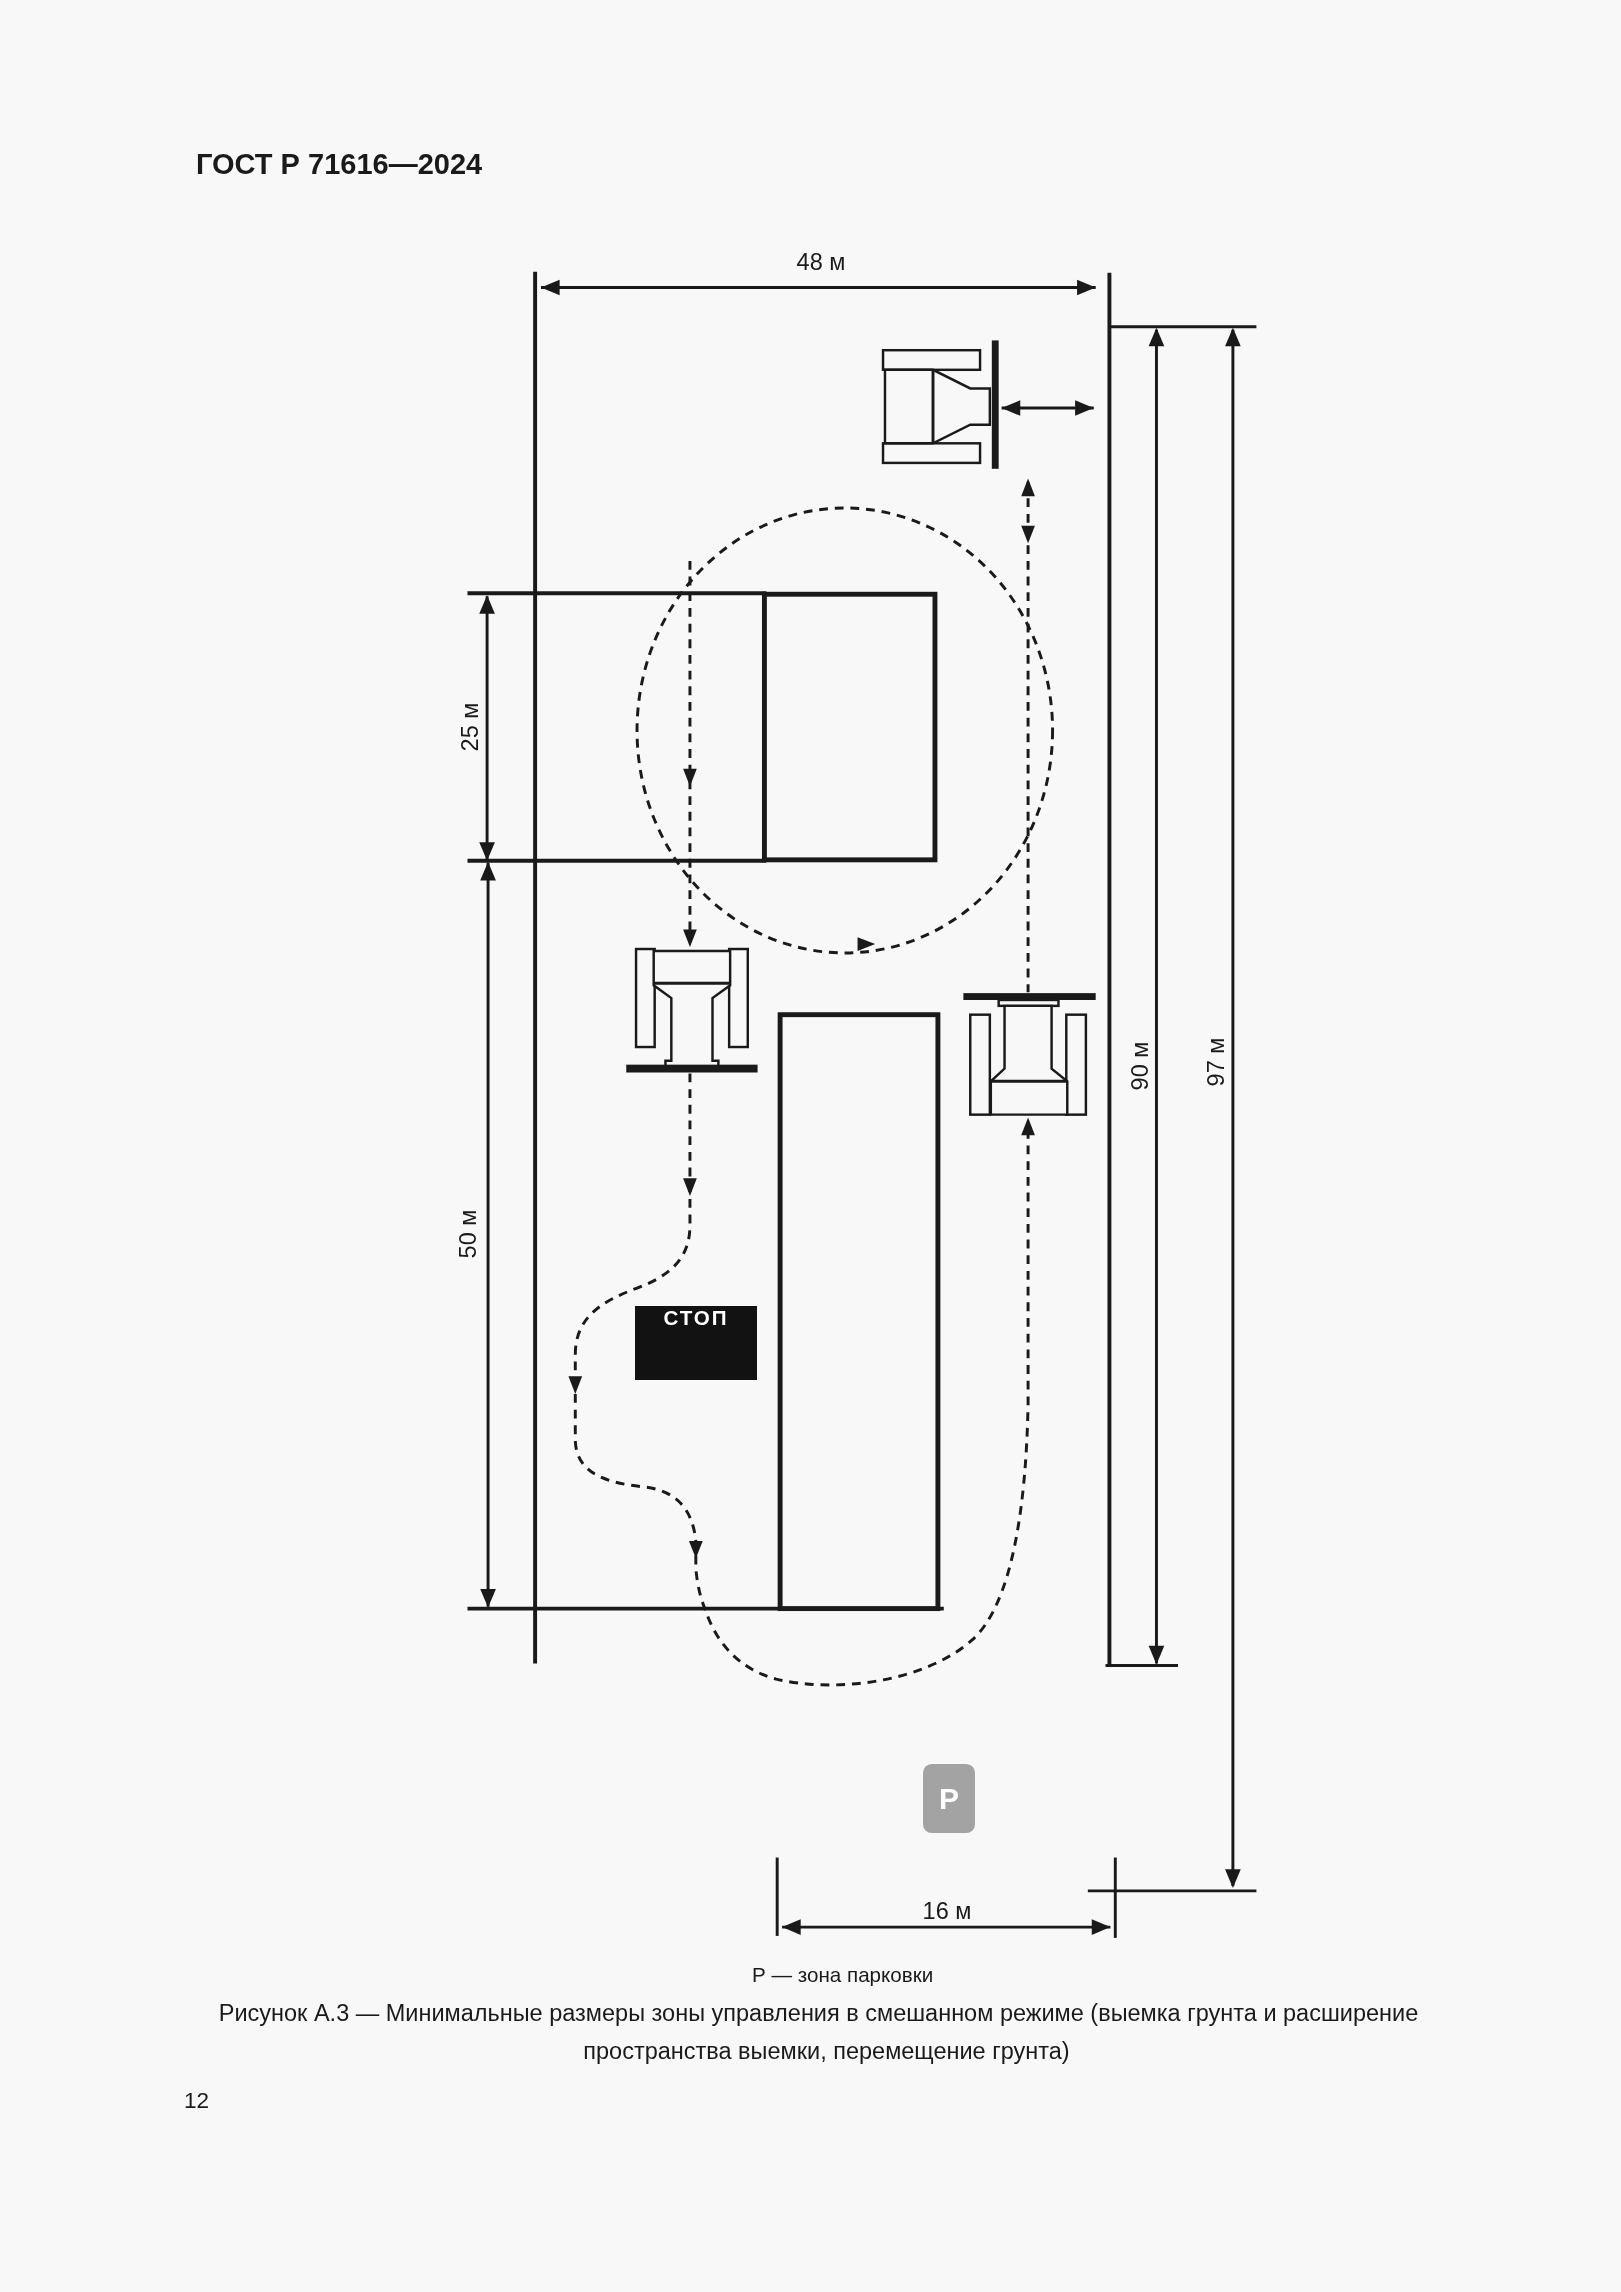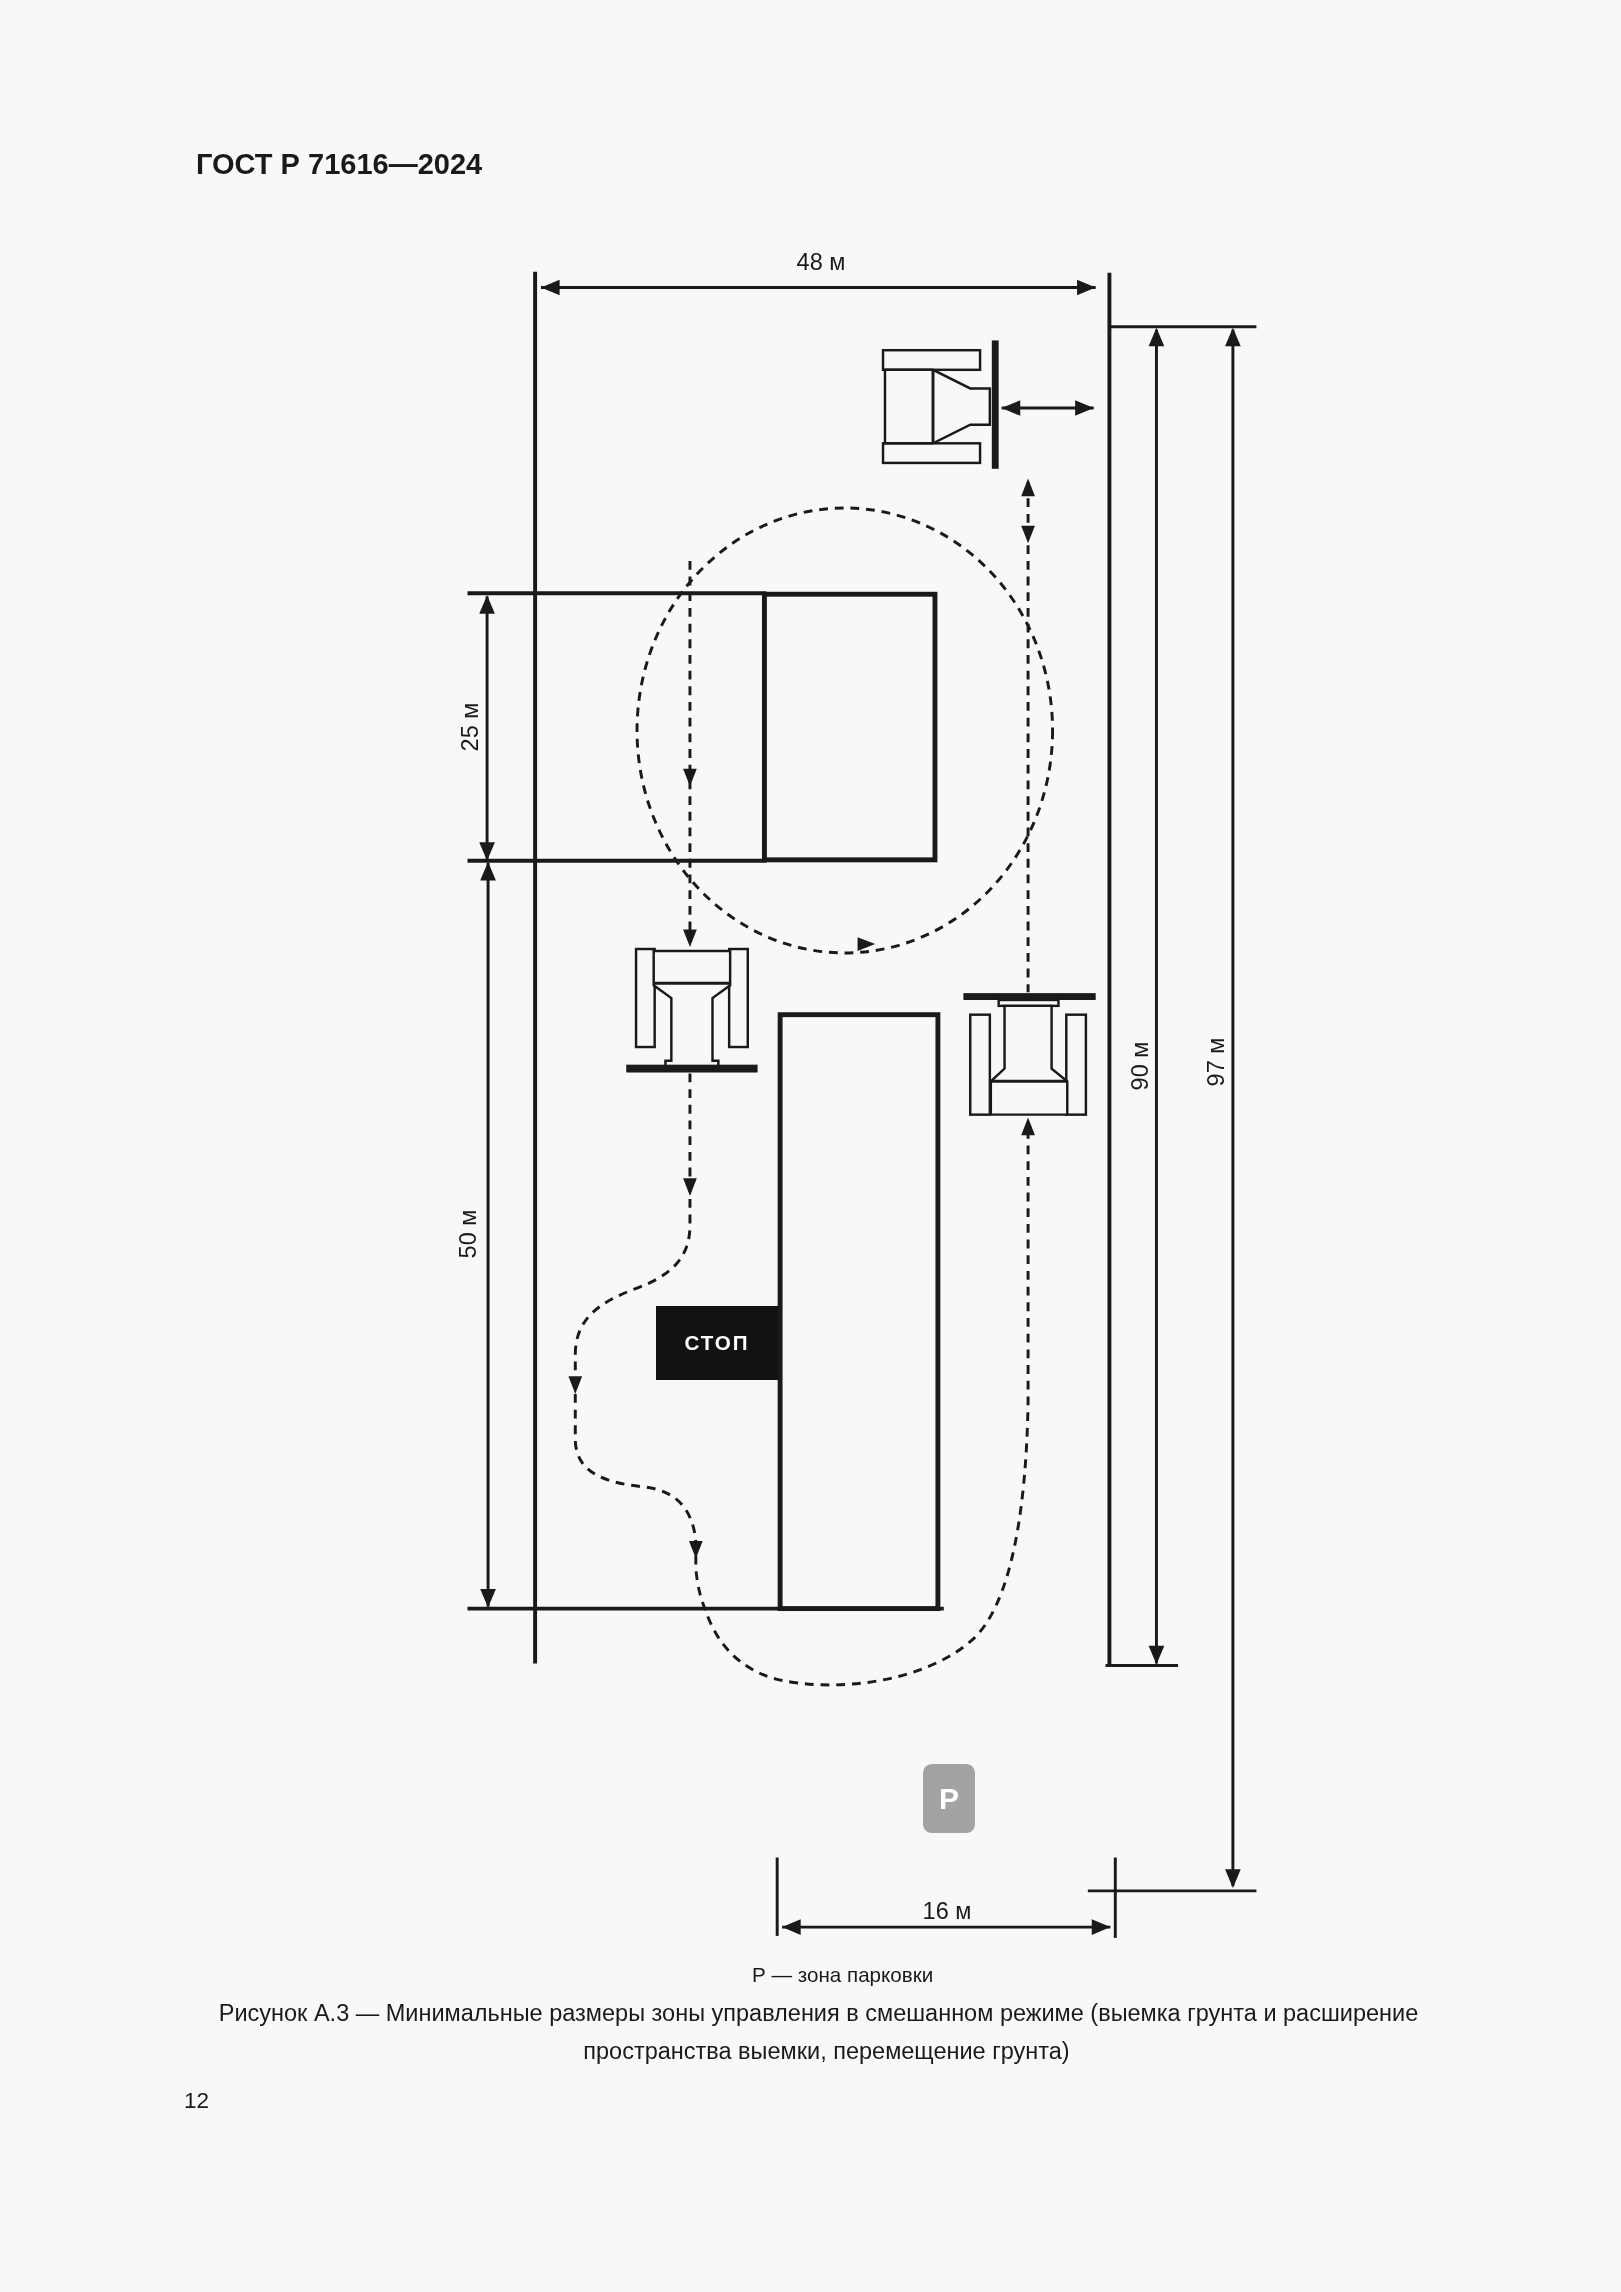--- a/index.html
+++ b/index.html
@@ -31,22 +31,22 @@
   .lbl{position:absolute;font-size:23.5px;line-height:1;white-space:nowrap;}
   .hcenter{transform:translateX(-50%);}
   .vlabel{transform:translate(-50%,-50%) rotate(-90deg);transform-origin:center;}
   .header{position:absolute;left:184px;top:148px;font-size:29px;font-weight:bold;margin-left:12px;}
   .pagenum{position:absolute;left:184px;top:2088px;font-size:22.5px;}
   .caption{position:absolute;left:0;width:1621px;text-align:center;font-size:23.5px;line-height:1;padding-left:8px;}
   .legend{position:absolute;left:752px;top:1952px;font-size:20.6px;margin-top:11px;}
   .stop-sign{
     position:absolute;left:635px;top:1306px;width:122px;height:74px;
     background:var(--stop-bg);color:#ffffff;
-    display:flex;align-items:center;justify-content:center;
-    font-size:20.6px;font-weight:bold;letter-spacing:2px;margin-left:21px;
+    display:flex;justify-content:center;
+    font-size:20.6px;font-weight:bold;letter-spacing:2px;
   }
   .park-sign{
     position:absolute;left:923px;top:1764px;width:52px;height:69px;
     background:var(--park-bg);color:#ffffff;border-radius:8.8px;
     display:flex;align-items:center;justify-content:center;
     font-size:30px;font-weight:bold;
   }
 </style>
 </head>
 <body>

